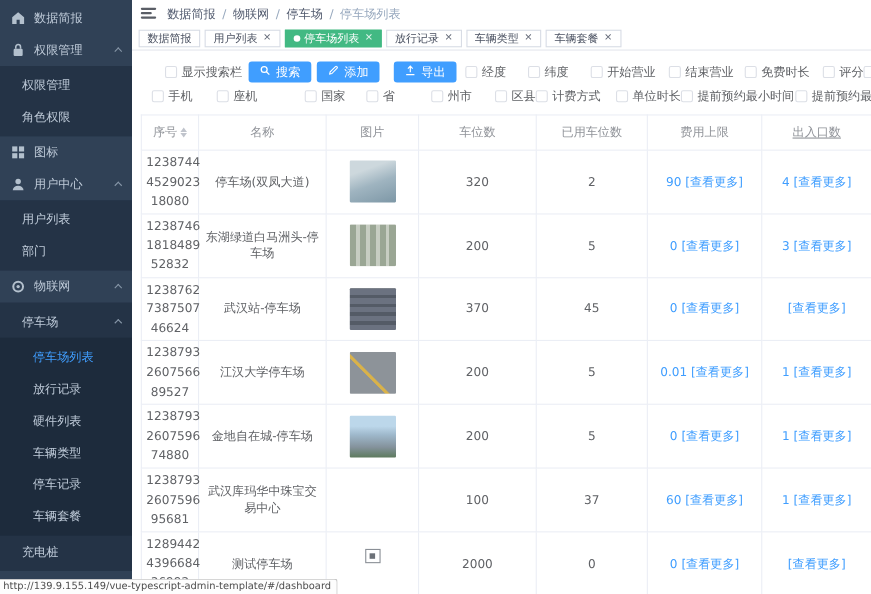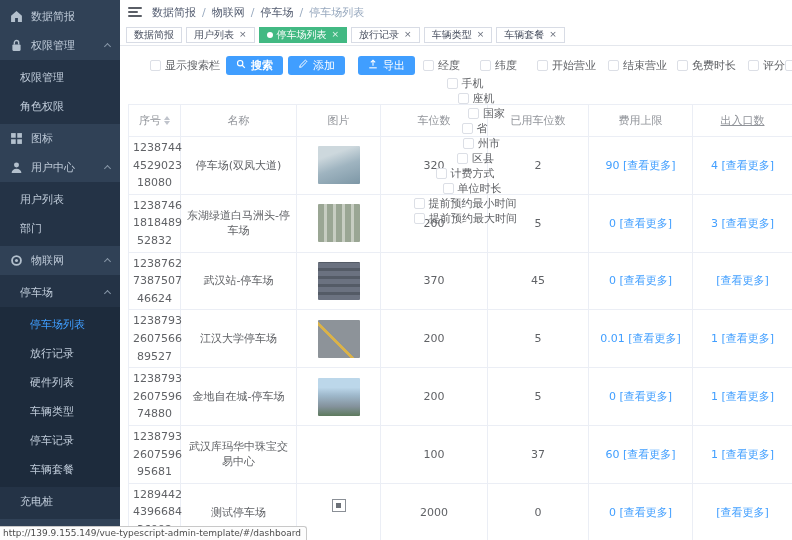--- a/index.html
+++ b/index.html
@@ -38,21 +38,21 @@
   .tags { height:22px; display:flex; align-items:center; padding-left:6px; border-bottom:1px solid #e4e7ed; background:#fff; }
   .tag { display:inline-flex; align-items:center; height:16px; padding:0 7px; margin-right:4px;
     border:1px solid #d8dce5; background:#fff; color:#495060; font-size:10px; cursor:pointer; white-space:nowrap; }
   .tag .dot { display:none; }
   .tag.active { background:#42b983; border-color:#42b983; color:#fff; }
   .tag.active .dot { display:inline-block; width:6px; height:6px; border-radius:50%; background:#fff; margin-right:4px; }
   .tag .x { margin-left:5px; font-size:9px; line-height:1; opacity:.85; }
 
   .content { flex:1; padding:8px 0 0 8px; overflow:hidden; }
   .trow { display:flex; align-items:center; height:22px; position:relative; padding-left:22px; }
-  .trow.second { padding-left:10px;flex-direction:column; }
+  .trow.second { padding-left:10px; }
   .cb { display:inline-flex; align-items:center; gap:4px; cursor:pointer; white-space:nowrap; color:#606266; }
   .cb .box { width:11px; height:11px; border:1px solid #dcdfe6; border-radius:2px; background:#fff; }
   .btn { display:inline-flex; align-items:center; gap:5px; height:19px; padding:0 10px; border:none; border-radius:3px;
     background:#409eff; color:#fff; font-size:11px; cursor:pointer; white-space:nowrap; }
   .btn svg { width:10px; height:10px; }
   .cb.partial { position:absolute; left:657px; }
 
   table { border-collapse:collapse; table-layout:fixed; width:664px; margin-top:6px; background:#fff; }
   th, td { border:1px solid #ebeef5; text-align:center; vertical-align:middle; padding:2px 4px; font-weight:normal; }
   thead th { height:32px; color:#909399; font-size:11px; }
@@ -230,21 +230,21 @@
           <span class="x">×</span>
         </span>
       </div>
 
     <div class="content">
       <div class="trow first" id="trow1">
           <label class="cb" style="margin-left: 0px;">
             <span class="box"></span>
             <span>显示搜索栏</span>
           </label>
-          <button class="btn" style="margin-left: 6px; font-weight: bold;">
+          <button class="btn" style="margin-left: 6px;">
             <span><svg viewBox="0 0 12 12">
                 <circle cx="5" cy="5" r="3.2" fill="none" stroke="#fff" stroke-width="1.4"></circle>
                 <path d="M7.5 7.5 10.6 10.6" stroke="#fff" stroke-width="1.4"></path>
               </svg></span>
             <span>搜索</span>
           </button>
           <button class="btn" style="margin-left: 5px;">
             <span><svg viewBox="0 0 12 12">
                 <path d="M2 10 2.6 7.6 8.4 1.8a.9.9 0 0 1 1.3 0l.5.5a.9.9 0 0 1 0 1.3L4.4 9.4Z" fill="none" stroke="#fff" stroke-width="1.2"></path>
               </svg></span>

